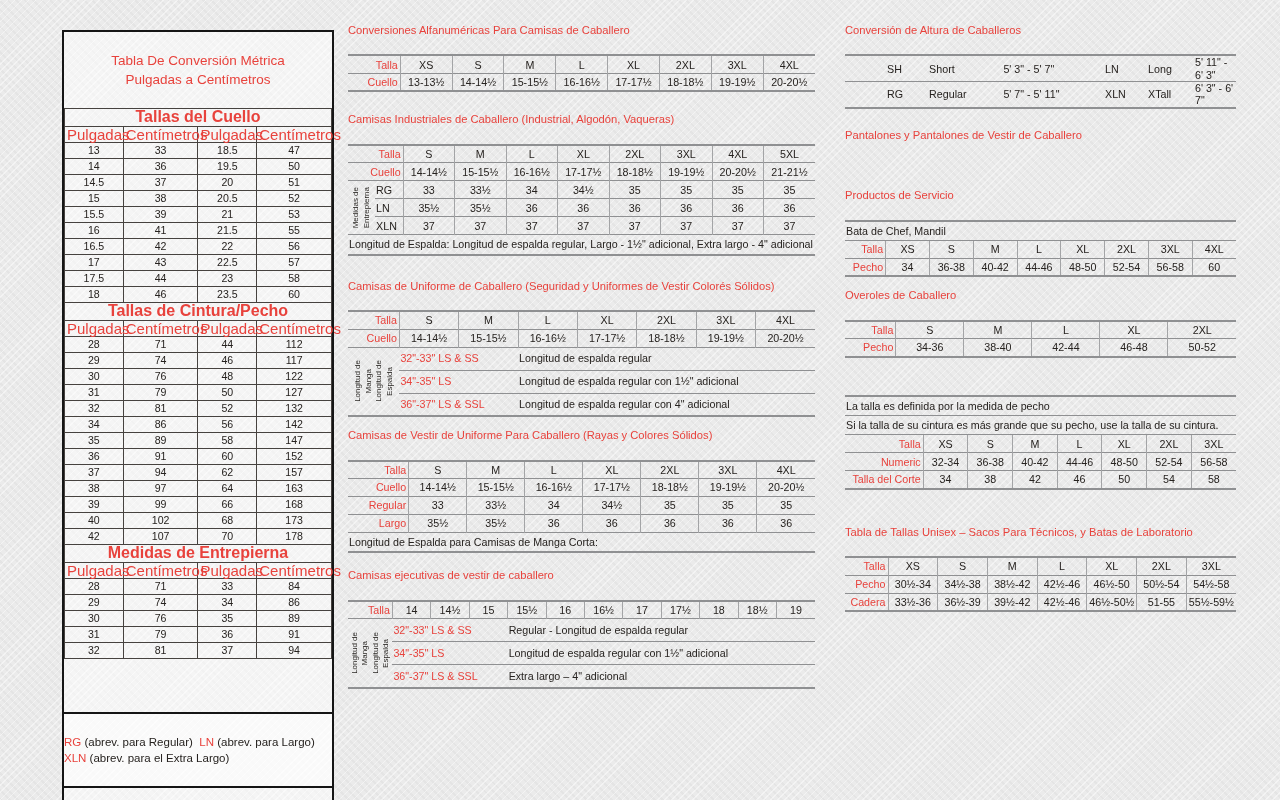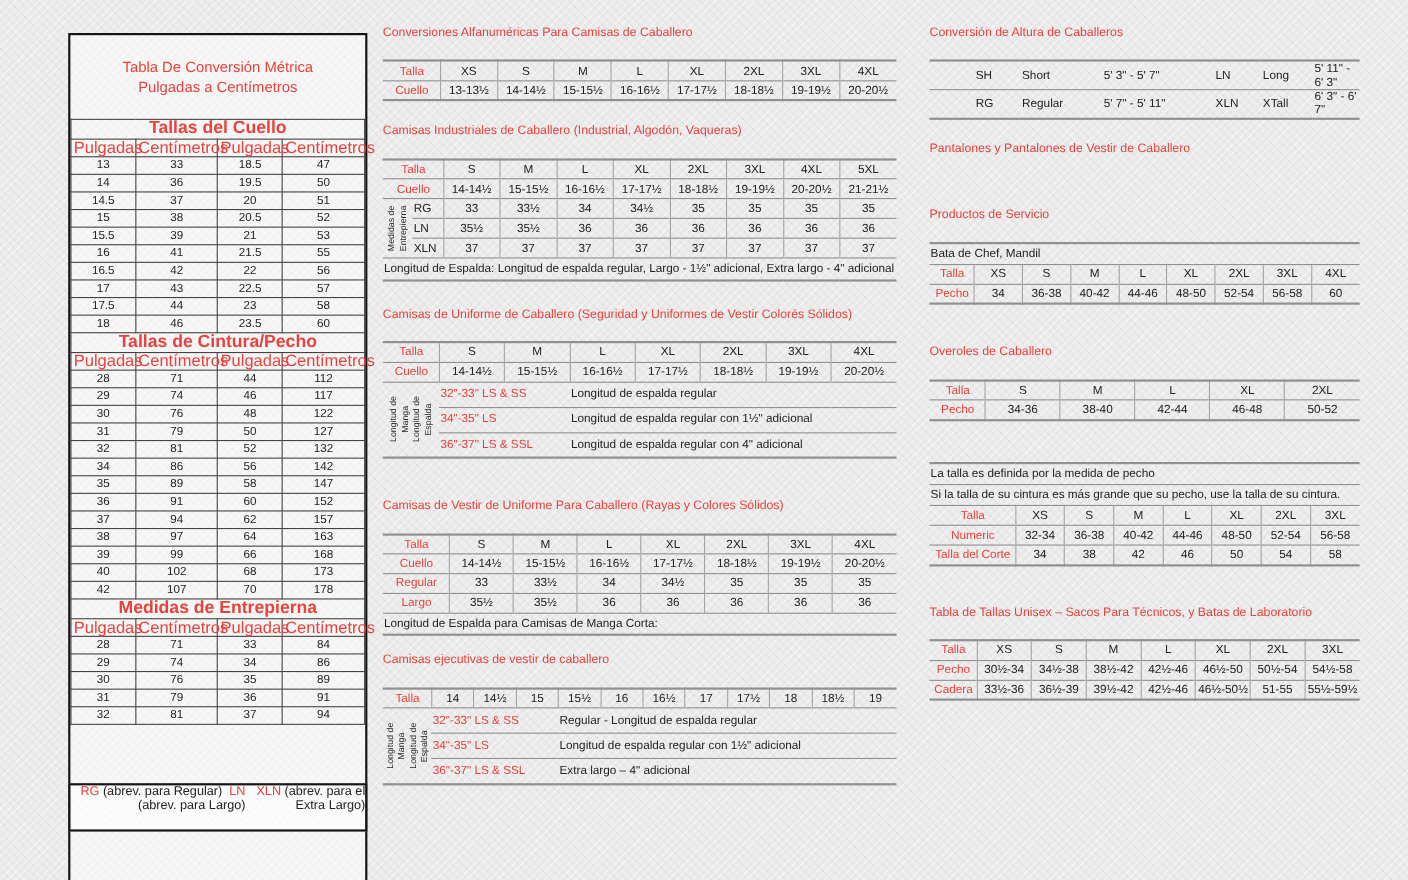--- a/index.html
+++ b/index.html
@@ -29,49 +29,49 @@
     padding:20px 8px 18px;
   }
   table.left-tbl{width:100%;border-collapse:collapse;font-size:10.6px;table-layout:fixed;}
   .left-tbl td,.left-tbl th{
     border:1px solid #46423f;text-align:center;height:16px;padding:0 2px;
     font-weight:normal;line-height:1;
   }
   .left-tbl .sec{color:var(--red);font-size:16px;height:18px;font-weight:bold;}
   .left-tbl .hdr td{color:var(--red);font-size:15px;margin-top:18px;}
   .legend-box{
-    position:absolute;left:62px;top:712px;width:272px;height:44px;
+    position:absolute;left:62px;top:712px;width:272px;height:76px;
     border:2px solid #151515;background:rgba(255,255,255,.5);
-    display:flex;flex-direction:row;justify-content:center;gap:4px;
-    text-align:right;font-size:11.5px;
+    display:flex;flex-direction:column;justify-content:center;gap:4px;
+    text-align:left;font-size:11.5px;
   }
   .abbr{color:var(--red);}
   
   .col{position:absolute;top:24px;}
   .col-mid{left:348px;width:467px;}
   .col-right{left:845px;width:391px;}
   .sec-title{color:var(--red);font-size:11.2px;padding-bottom:17px;line-height:1.2;}
   table.tbl{
     width:100%;border-collapse:collapse;font-size:10.7px;table-layout:fixed;
     border-top:2px solid var(--line);border-bottom:2px solid var(--line);
   }
   .tbl td{border-top:1px solid var(--line);text-align:center;height:18px;padding:0 2px;line-height:1.15;}
   .tbl td.sep{border-left:1px solid var(--sep);}
-  .tbl td.lbl{text-align:center;padding-left:3px;}
+  .tbl td.lbl{text-align:right;padding-left:3px;}
   .tbl td.left{text-align:left;padding-left:1px;}
   .red{color:var(--red);}
   .tbl td.foot{text-align:left;padding:3px 1px;white-space:pre-wrap;}
   .tbl td.tall{height:23px;}
   .vcell{padding:1px;}
   .vwrap{display:flex;justify-content:center;align-items:center;gap:1px;}
   .vtext{writing-mode:vertical-rl;transform:rotate(180deg);font-size:8px;line-height:1.2;white-space:nowrap;color:var(--dark);}
   table.plain td{text-align:left;border-top:1px solid var(--line);height:18px;padding:0 2px;}
   .plain td.ind{padding-left:42px;}
   .mt16{margin-top:16px;} .mt20{margin-top:20px;} .mt21{margin-top:21px;}
-  .mt23{margin-top:37px;} .mt24{margin-top:24px;} .mt30{margin-top:30px;}
+  .mt23{margin-top:12px;} .mt24{margin-top:24px;} .mt30{margin-top:30px;}
   .mt36{margin-top:36px;} .mt37{margin-top:37px;}
 </style>
 </head>
 <body>
 
 <div class="left-box">
   <div class="panel-title">
     <div>Tabla De Conversión Métrica</div>
     <div>Pulgadas a Centímetros</div>
   </div>

